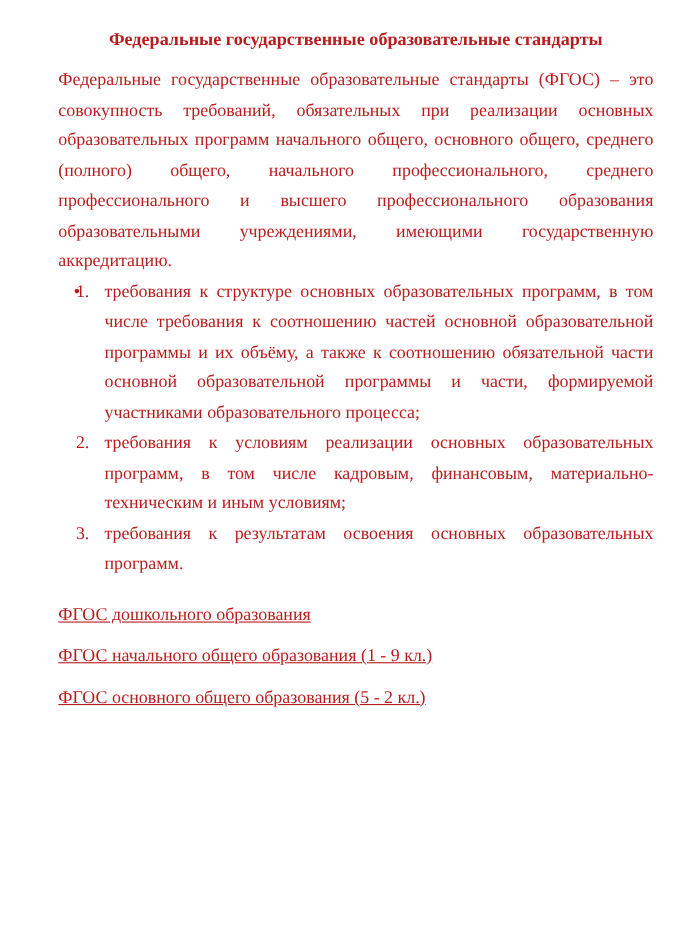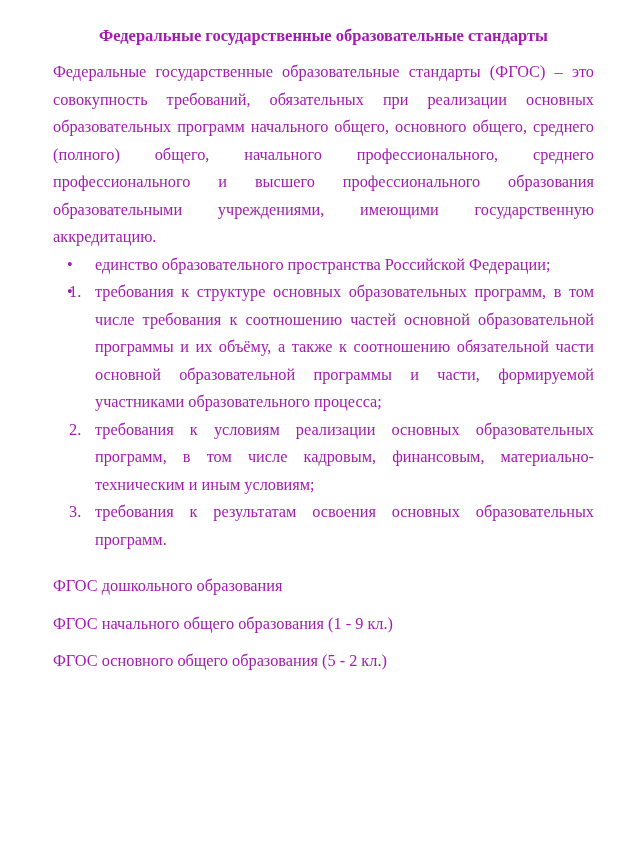--- a/index.html
+++ b/index.html
@@ -6,21 +6,21 @@
     margin: 0;
     padding: 0;
     background: #ffffff;
   }
   .page {
     position: relative;
     width: 620px;
     height: 843px;
     box-sizing: border-box;
     background: #ffffff;
-    color: #a21caf;
+    color: #b91c1c;
     font-family: "Liberation Serif", "DejaVu Serif", serif;
     font-size: 16.3px;
     line-height: 27.5px;
     padding: 22px 26px 0 53px;
     overflow: hidden;
   }
   .doc-title {
     text-align: center;
     font-weight: bold;
     font-size: 16.5px;
@@ -40,40 +40,40 @@
   .list-item .marker {
     position: absolute;
     left: 14px;
     top: 0;
   }
   .numbered .marker {
     left: 16px;
   }
   .fgos-levels {
     margin-top: 19px;
+    text-decoration: underline;
   }
   .fgos-line {
     margin: 0 0 10px 0;
     text-align: left;
   }
 </style>
 </head>
 <body>
 
 <div class="page">
 
   <div class="doc-title">Федеральные государственные образовательные стандарты</div>
 
   <p class="para">Федеральные государственные образовательные стандарты (ФГОС) – это совокупность требований, обязательных при реализации основных образовательных программ начального общего, основного общего, среднего (полного) общего, начального профессионального, среднего профессионального и высшего профессионального образования образовательными учреждениями, имеющими государственную аккредитацию.</p>
 
 
   <div>
     <div class="list-item bulleted">
       <span class="marker">•</span>
-      <span>единство образовательного пространства Российской Федерации;</span>
     </div>
     <div class="list-item bulleted">
       <span class="marker">•</span>
     </div>
   </div>
 
 
   <div>
     <div class="list-item numbered">
       <span class="marker">1.</span>

